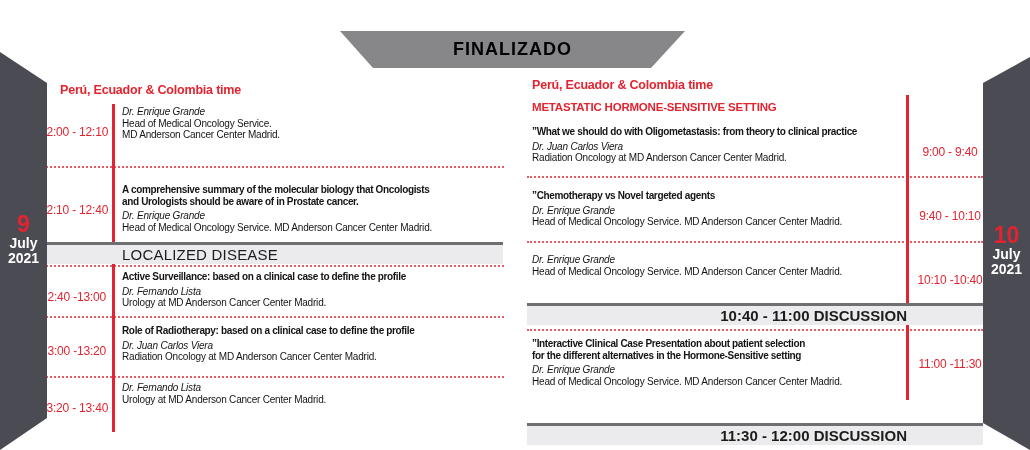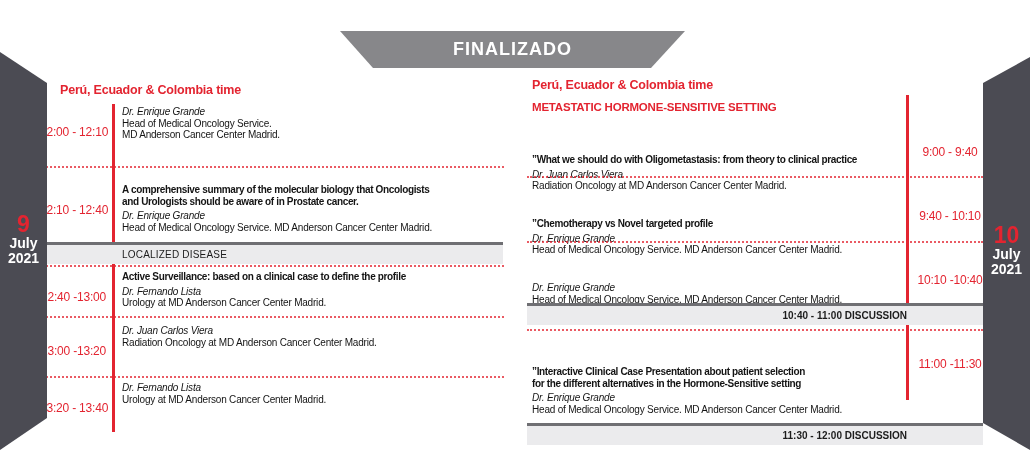--- a/index.html
+++ b/index.html
@@ -12,21 +12,21 @@
   }
   *{box-sizing:border-box;}
   body{margin:0;background:#fff;}
   .page{position:relative;width:1030px;height:450px;background:#fff;overflow:hidden;
         font-family:"Liberation Sans", sans-serif;color:var(--ink);}
 
   
   .banner{position:absolute;left:340px;top:31px;width:345px;height:37px;background:var(--banner);
           clip-path:polygon(0 0,345px 0,311px 37px,33px 37px);
           display:flex;align-items:center;justify-content:center;z-index:3;}
-  .banner-label{color:#ffffff;font-weight:bold;font-size:18px;letter-spacing:1px;}
+  .banner-label{color:#000000;font-weight:bold;font-size:18px;letter-spacing:1px;}
 
   
   .band{position:absolute;width:47px;background:var(--band);z-index:6;color:#fff;}
   .band-left{left:0;top:52px;height:398px;clip-path:polygon(0 0,47px 31px,47px 366px,0 398px);}
   .band-right{left:983px;top:57px;height:393px;clip-path:polygon(0 26px,47px 0,47px 393px,0 366px);}
   .band-inner{position:absolute;width:100%;text-align:center;font-weight:bold;}
   .band-left .band-inner{top:160px;}
   .band-right .band-inner{top:166px;}
   .day-number{color:var(--red);font-size:23px;line-height:24px;}
   .day-month,.day-year{font-size:14px;line-height:15px;}
@@ -40,33 +40,33 @@
   .vline-left{left:112px;top:104px;height:328px;}
   .vline-right{left:906px;top:95px;height:305px;}
 
   
   .dotsep{position:absolute;height:0;border-top:2px dotted var(--red);opacity:.75;z-index:1;}
   .dotsep-l{left:42px;width:462px;}
   .dotsep-r{left:527px;width:456px;}
 
   
   .secbar{position:absolute;background:var(--barfill);border-top:3px solid var(--barborder);
-          height:22px;z-index:2;font-size:10px;line-height:19px;color:#1c1c1c;}
+          height:22px;z-index:2;font-size:15px;line-height:19px;color:#1c1c1c;}
   .locbar{left:30px;top:242px;width:473px;padding-left:92px;letter-spacing:0.2px;}
   .discbar{left:527px;width:456px;text-align:right;padding-right:76px;font-weight:bold;}
 
   
   .session{position:absolute;font-size:10px;line-height:11.6px;letter-spacing:-0.2px;}
   .left-session{left:40px;width:470px;}
   .right-session{left:527px;width:473px;}
   .time{position:absolute;top:1px;color:var(--red);font-weight:normal;font-size:12px;white-space:nowrap;margin-top:20px;}
   .time-l{left:0;width:66px;text-align:right;}
   .time-r{left:385px;width:76px;text-align:center;}
   .content-l{margin-left:82px;width:388px;}
-  .content-r{margin-left:5px;width:375px;margin-top:28px;}
+  .content-r{margin-left:5px;width:375px;}
   .s-title{font-weight:bold;white-space:pre;letter-spacing:-0.35px;margin-bottom:3px;}
   .s-speaker{font-style:italic;}
   .s-desc{white-space:pre-line;}
 </style>
 </head>
 <body>
 
 <div class="page">
 
   <div class="banner">
@@ -121,20 +121,21 @@
       <div class="s-title">Active Surveillance: based on a clinical case to define the profile</div>
       <div class="s-speaker">Dr. Fernando Lista</div>
       <div class="s-desc">Urology at MD Anderson Cancer Center Madrid.</div>
     </div>
   </div>
   <div class="dotsep dotsep-l" style="top:316px;"></div>
 
   <div class="session left-session" style="top:325px;">
     <div class="time time-l">13:00 -13:20</div>
     <div class="content-l">
+      <div class="s-title">Role of Radiotherapy: based on a clinical case to define the profile</div>
       <div class="s-speaker">Dr. Juan Carlos Viera</div>
       <div class="s-desc">Radiation Oncology at MD Anderson Cancer Center Madrid.</div>
     </div>
   </div>
   <div class="dotsep dotsep-l" style="top:376px;"></div>
 
   <div class="session left-session" style="top:382px;">
     <div class="time time-l">13:20 - 13:40</div>
     <div class="content-l">
       <div class="s-speaker">Dr. Fernando Lista</div>
@@ -152,21 +153,21 @@
       <div class="s-title">”What we should do with Oligometastasis: from theory to clinical practice</div>
       <div class="s-speaker">Dr. Juan Carlos Viera</div>
       <div class="s-desc">Radiation Oncology at MD Anderson Cancer Center Madrid.</div>
     </div>
   </div>
   <div class="dotsep dotsep-r" style="top:176px;"></div>
 
   <div class="session right-session" style="top:190px;">
     <div class="time time-r">9:40 - 10:10</div>
     <div class="content-r">
-      <div class="s-title">”Chemotherapy vs Novel targeted profile</div>
+      <div class="s-title">”Chemotherapy vs Novel targeted agents</div>
       <div class="s-speaker">Dr. Enrique Grande</div>
       <div class="s-desc">Head of Medical Oncology Service. MD Anderson Cancer Center Madrid.</div>
     </div>
   </div>
   <div class="dotsep dotsep-r" style="top:241px;"></div>
 
   <div class="session right-session" style="top:254px;">
     <div class="time time-r">10:10 -10:40</div>
     <div class="content-r">
       <div class="s-speaker">Dr. Enrique Grande</div>

